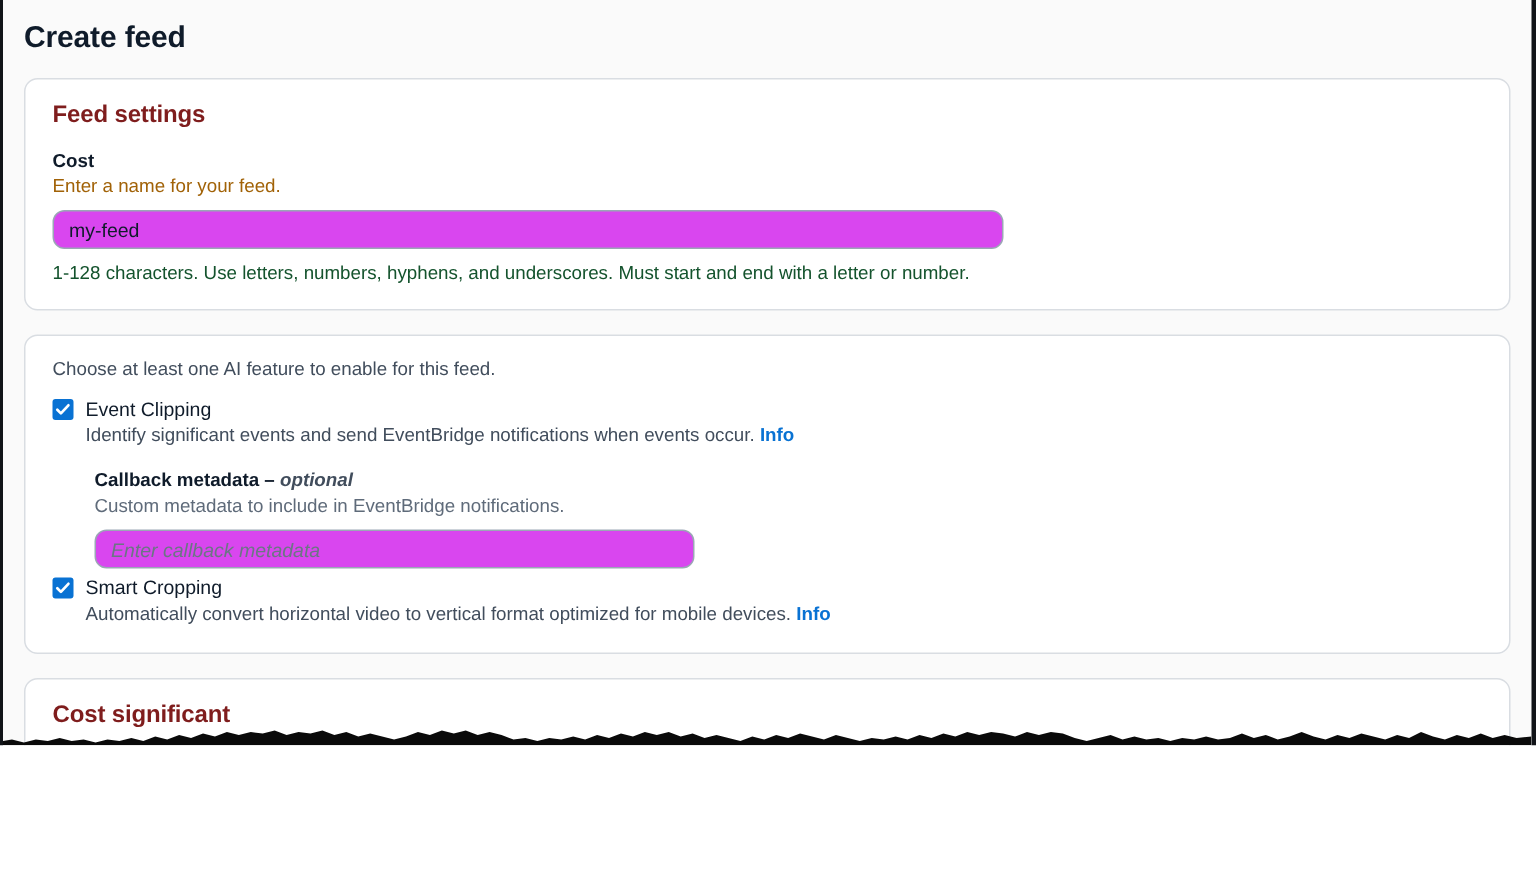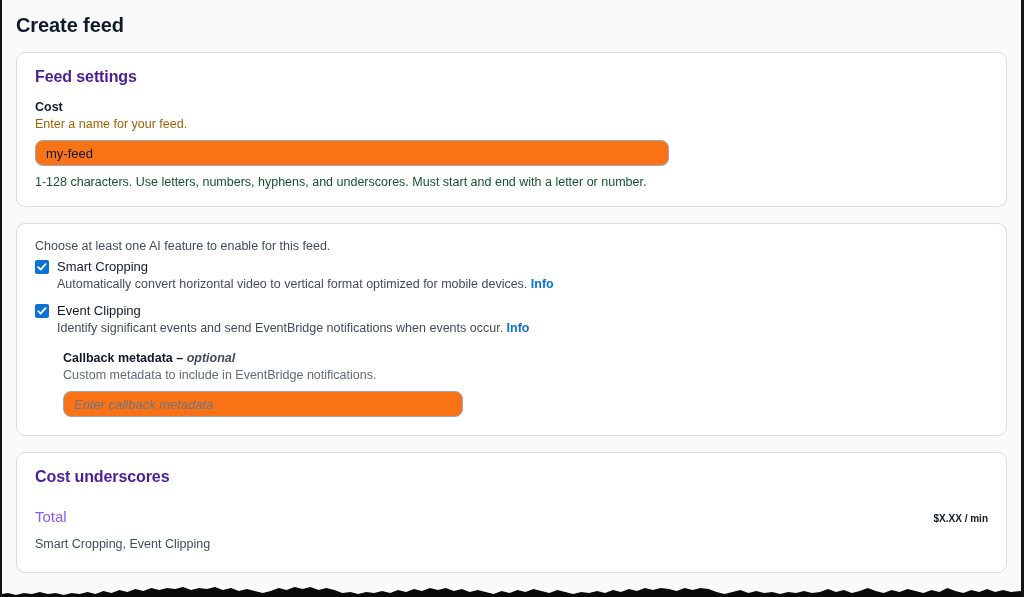--- a/index.html
+++ b/index.html
@@ -8,21 +8,21 @@
     background: #ffffff;
   }
   body {
     font-family: "Liberation Sans", "DejaVu Sans", sans-serif;
     -webkit-font-smoothing: antialiased;
   }
 
   #page {
     position: relative;
     width: 1024px;
-    height: 597px;
+    height: 497px;
     background: #fafafa;
     overflow: hidden;
     box-sizing: border-box;
     border-left: 2px solid #111418;
     border-right: 3px solid #111418;
   }
 
   
   .page-header {
     padding: 12px 0 0 14px;
@@ -44,21 +44,21 @@
     border-radius: 9px;
     box-sizing: border-box;
   }
   #card-feed-settings { margin-top: 14px; padding: 14px 18px 16px 18px; }
   #card-ai-features   { margin-top: 16px; padding: 14px 18px 18px 18px; }
   #card-cost          { margin-top: 16px; padding: 14px 18px 20px 18px; }
 
   .card-title {
     font-size: 16px;
     font-weight: bold;
-    color: #4c1d95;
+    color: #7f1d1d;
     margin: 0 0 12px 0;
     line-height: 20px;
     letter-spacing: -0.1px;
   }
   #card-cost .card-title { margin-bottom: 5px; }
 
   
   .field-label {
     font-size: 12.5px;
     font-weight: bold;
@@ -73,21 +73,21 @@
   }
   .text-input {
     display: block;
     box-sizing: border-box;
     height: 26px;
     margin-top: 8px;
     padding: 0 10px;
     font-family: "Liberation Sans", "DejaVu Sans", sans-serif;
     font-size: 13px;
     color: #0f1b2a;
-    background: #f97316;
+    background: #d946ef;
     border: 1px solid #9ba7b6;
     border-radius: 8px;
     outline: none;
   }
   .text-input::placeholder {
     color: #6b7684;
     font-style: italic;
   }
   #feed-name-input { width: 634px; }
   #callback-metadata-input { width: 400px; }
@@ -224,61 +224,61 @@
     <div class="field-desc">Enter a name for your feed.</div>
 
     <input class="text-input" id="feed-name-input" type="text" value="my-feed" style="">
 
     <div class="field-constraint">1-128 characters. Use letters, numbers, hyphens, and underscores. Must start and end with a letter or number.</div>
   </div>
 
   <div class="card" id="card-ai-features">
     <div class="section-desc">Choose at least one AI feature to enable for this feed.</div>
 
+    <div class="check-row" style="margin-top:10px;">
+      <div class="check-line">
+        <span class="checkbox">
+          <svg width="12" height="12" viewBox="0 0 12 12">
+            <path d="M2.2 6.2 L4.6 8.6 L9.6 3.2" fill="none" stroke="#ffffff" stroke-width="1.8" stroke-linecap="round" stroke-linejoin="round"></path>
+          </svg>
+        </span>
+        <span class="check-label">Event Clipping</span>
+      </div>
+      <div class="check-desc">
+        <span>Identify significant events and send EventBridge notifications when events occur.</span>
+        <a class="info-link">Info</a>
+      </div>
+
+      <div class="nested-block">
+        <div class="nested-label">
+          <span>Callback metadata – </span><span class="optional">optional</span>
+        </div>
+        <div class="nested-desc">Custom metadata to include in EventBridge notifications.</div>
+        <input class="text-input" id="callback-metadata-input" type="text" placeholder="Enter callback metadata" style="">
+      </div>
+    </div>
+
     <div class="check-row">
       <div class="check-line">
         <span class="checkbox">
           <svg width="12" height="12" viewBox="0 0 12 12">
             <path d="M2.2 6.2 L4.6 8.6 L9.6 3.2" fill="none" stroke="#ffffff" stroke-width="1.8" stroke-linecap="round" stroke-linejoin="round"></path>
           </svg>
         </span>
         <span class="check-label">Smart Cropping</span>
       </div>
       <div class="check-desc">
         <span>Automatically convert horizontal video to vertical format optimized for mobile devices.</span>
         <a class="info-link">Info</a>
       </div>
     </div>
-
-    <div class="check-row" style="margin-top:10px;">
-      <div class="check-line">
-        <span class="checkbox">
-          <svg width="12" height="12" viewBox="0 0 12 12">
-            <path d="M2.2 6.2 L4.6 8.6 L9.6 3.2" fill="none" stroke="#ffffff" stroke-width="1.8" stroke-linecap="round" stroke-linejoin="round"></path>
-          </svg>
-        </span>
-        <span class="check-label">Event Clipping</span>
-      </div>
-      <div class="check-desc">
-        <span>Identify significant events and send EventBridge notifications when events occur.</span>
-        <a class="info-link">Info</a>
-      </div>
-
-      <div class="nested-block">
-        <div class="nested-label">
-          <span>Callback metadata – </span><span class="optional">optional</span>
-        </div>
-        <div class="nested-desc">Custom metadata to include in EventBridge notifications.</div>
-        <input class="text-input" id="callback-metadata-input" type="text" placeholder="Enter callback metadata" style="">
-      </div>
-    </div>
   </div>
 
   <div class="card" id="card-cost">
-    <h2 class="card-title">Cost underscores</h2>
+    <h2 class="card-title">Cost significant</h2>
 
 
     <div class="total-row">
       <span class="total-label">Total</span>
       <span class="total-value">$X.XX / min</span>
     </div>
     <div class="total-features">Smart Cropping, Event Clipping</div>
   </div>
 
   <div id="bottom-edge">

